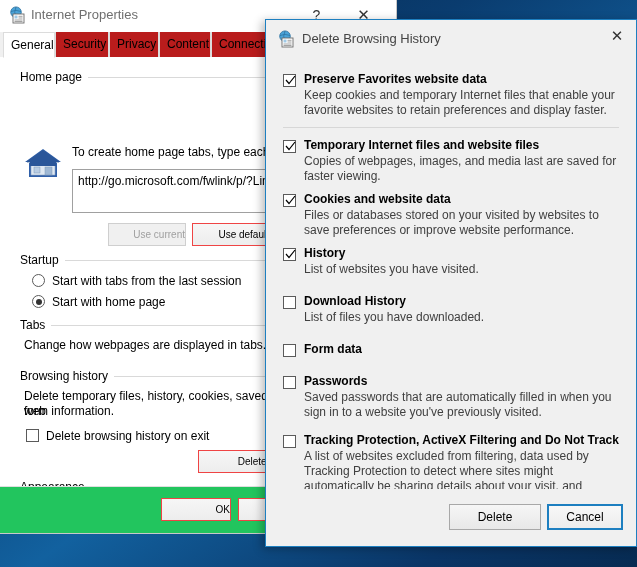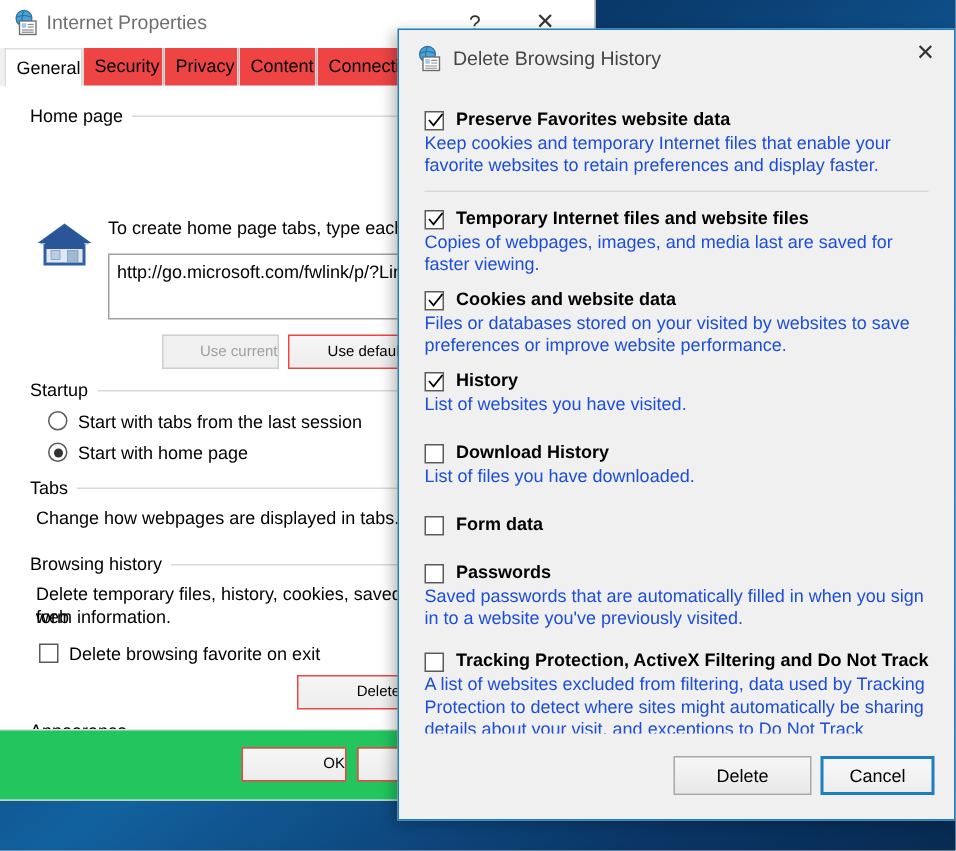--- a/index.html
+++ b/index.html
@@ -87,21 +87,21 @@
   }
   .ip-tab {
     position: absolute;
     top: 0;
     height: 41px;
     line-height: 24px;
     font-size: 12px;
     color: #000;
     text-align: center;
     box-sizing: border-box;
-    background: #ef4444;
+    background: #b91c1c;
     border-left: 1px solid #dcdcdc;
     border-right: 1px solid #dcdcdc;
     white-space: nowrap;
     padding: 0 7px;
   }
   .ip-tab.active {
     background: #ffffff;
     border-top: 1px solid #dcdcdc;
     border-bottom: 1px solid #ffffff;
     z-index: 3;
@@ -285,22 +285,23 @@
     margin: 0;
   }
   .dbh-item .ttl {
     margin-left: 21px;
     font-size: 12px;
     font-weight: bold;
     color: #000;
     line-height: 15px;
   }
   .dbh-item .desc {
-    font-size: 12px;
-    color: #1d4ed8;
+    margin-left: 21px;
+    font-size: 12px;
+    color: #404040;
     line-height: 15px;
     margin-top: 1px;
   }
   .dbh-sep {
     border-top: 1px solid #d7d7d7;
     margin: 9px 0 10px 0;
   }
   #dbh-footer {
     position: absolute;
     left: 1px; right: 1px; bottom: 1px;
@@ -421,21 +422,21 @@
     <div class="btn" style="left:290px; top:277px; width:78px;">Tabs</div>
 
     <div class="grp" style="top:312px;">
       <span class="lbl">Browsing history</span>
       <div class="rule"></div>
     </div>
     <div class="stat" style="left:24px; top:332px; width:340px;">Delete temporary files, history, cookies, saved passwords, and web</div>
     <div class="stat" style="left:24px; top:347px;">form information.</div>
 
     <div class="check-row" style="left:26px; top:372px;">
-      <span class="cb"></span><span>Delete browsing favorite on exit</span>
+      <span class="cb"></span><span>Delete browsing history on exit</span>
     </div>
 
     <div class="btn" style="left:198px; top:393px; width:78px;">Delete...</div>
     <div class="btn" style="left:283px; top:393px; width:78px;">Settings</div>
 
     <div class="grp" style="top:423px;">
       <span class="lbl">Appearance</span>
       <div class="rule"></div>
     </div>
 

